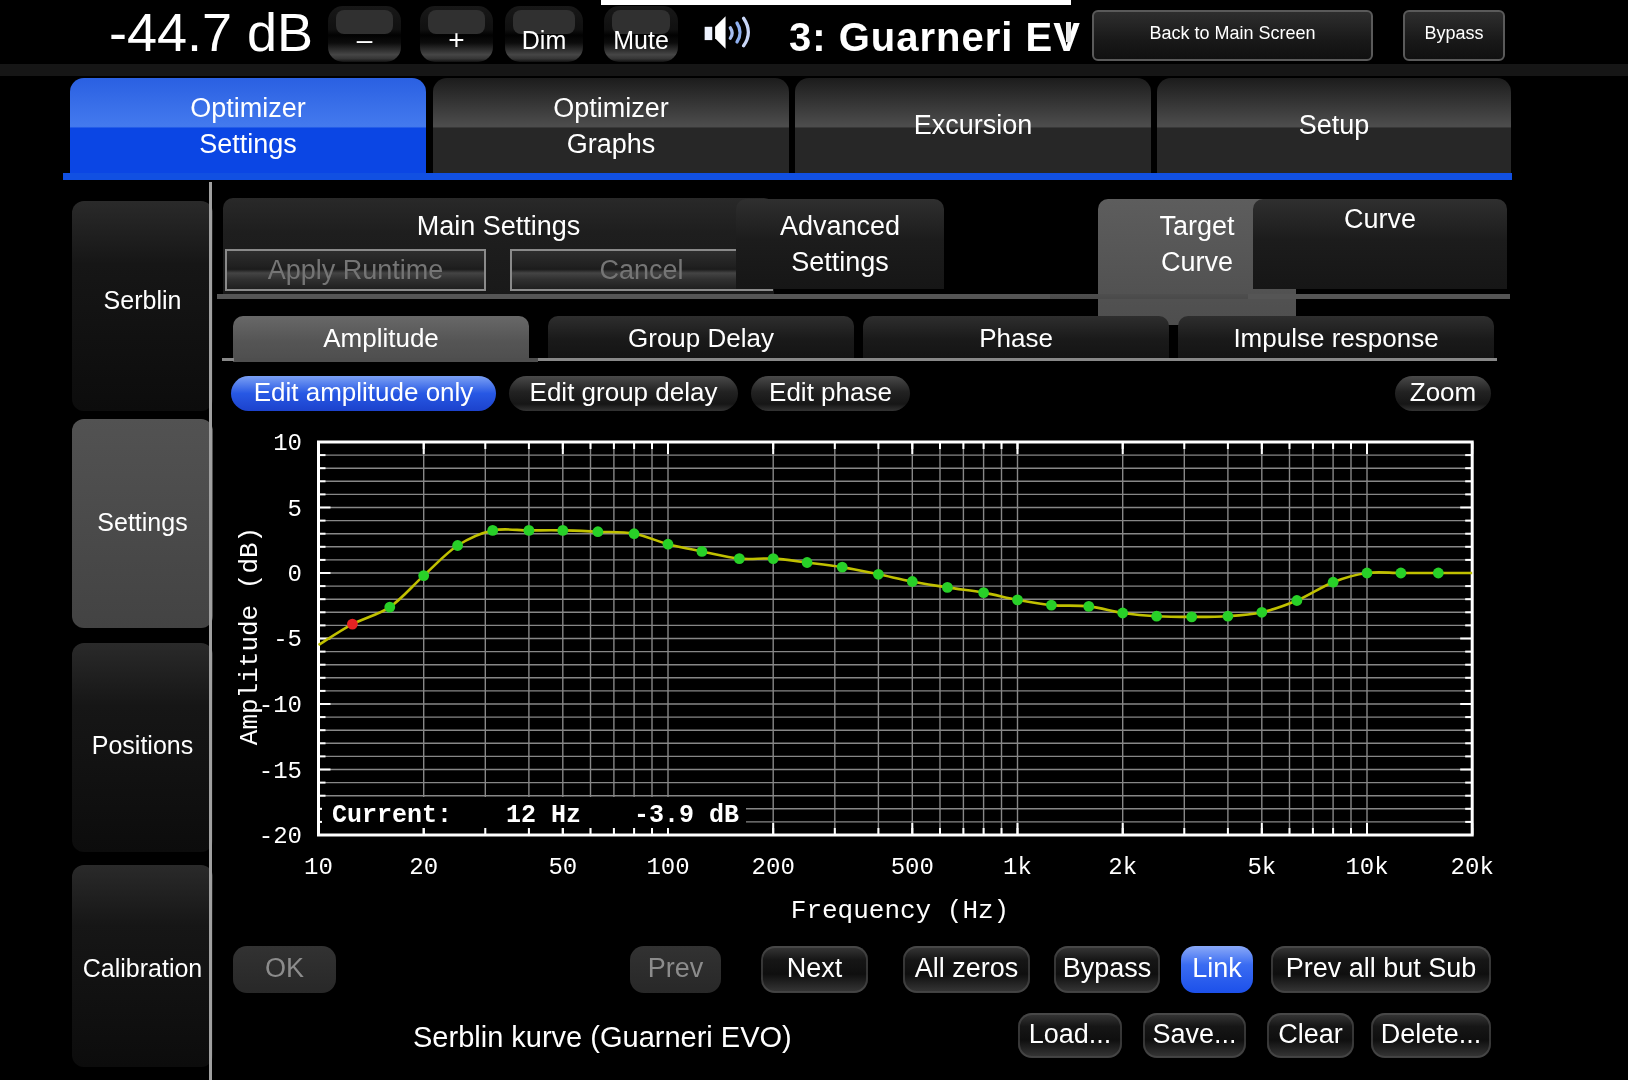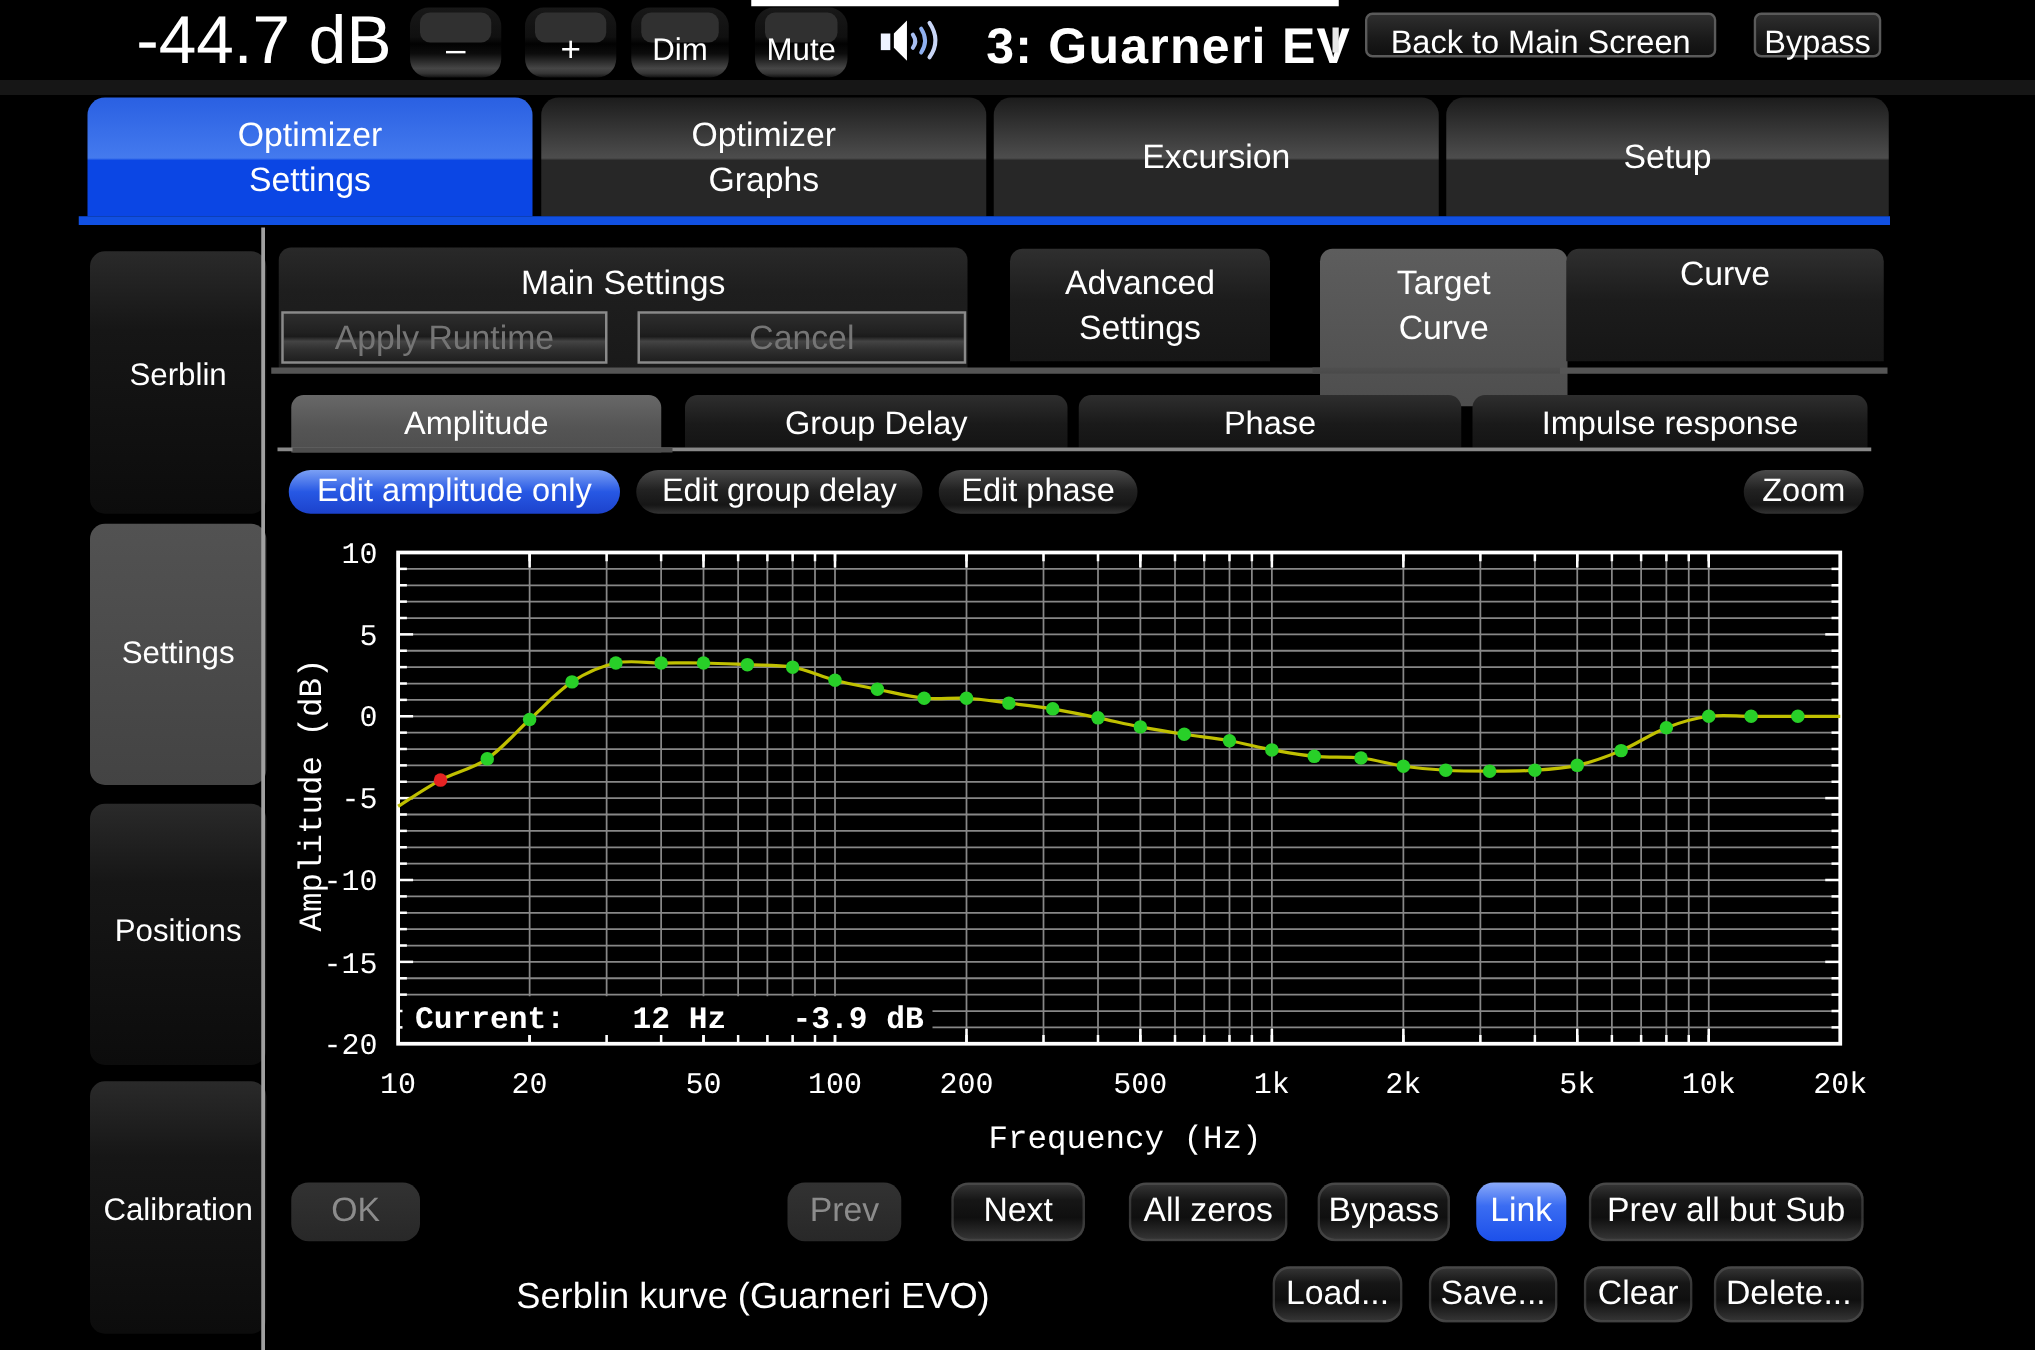--- a/index.html
+++ b/index.html
@@ -3,23 +3,23 @@
 <style>
 *{margin:0;padding:0;box-sizing:border-box}
 html,body{width:1628px;height:1080px;background:#000;overflow:hidden;
   font-family:"Liberation Sans", sans-serif;color:#fff;}
 .abs{position:absolute}
 .knob{position:absolute;top:6px;height:56px;border-radius:15px;
   background:linear-gradient(180deg,#181818 0%,#101010 42%,#020202 52%,#0c0c0c 66%,#464646 87%,#363636 94%,#111 100%);}
 .knob:before{content:"";position:absolute;left:8px;right:8px;top:4px;height:24px;
   background:#303030;border-radius:8px;}
 .knob span{position:absolute;left:0;right:0;top:20px;text-align:center;font-size:25px;color:#fff;}
-.topbtn{position:absolute;top:10px;height:36px;border-radius:6px;border:2px solid #5a5a5a;
+.topbtn{position:absolute;top:10px;height:51px;border-radius:6px;border:2px solid #5a5a5a;
   background:linear-gradient(180deg,#2e2e2e,#191919 60%,#101010);
-  color:#fff;font-size:26px;text-align:center;}
+  color:#fff;font-size:18px;text-align:center;}
 .maintab{position:absolute;top:78px;height:95px;border-radius:14px 14px 0 0;
   background:linear-gradient(180deg,#1c1c1c 0%,#4d4d4d 51%,#272727 53%,#272727 100%);
   text-align:center;font-size:27px;color:#fff;}
 .maintab.active{background:linear-gradient(180deg,#2a60e2 0%,#447aee 51%,#0b46e4 53%,#0b46e4 100%);}
 .sidetab{position:absolute;left:72px;width:141px;border-radius:12px;
   background:linear-gradient(180deg,#2a2a2a,#161616 30%,#0c0c0c);
   color:#fff;font-size:25px;text-align:center;}
 .sidetab.active{background:linear-gradient(180deg,#525252,#434343);}
 .t2{position:absolute;top:199px;height:90px;border-radius:10px 10px 0 0;
   background:linear-gradient(180deg,#2f2f2f,#1c1c1c 45%,#161616);
@@ -85,25 +85,25 @@
 <div class="sidetab" style="top:201px;height:210px;line-height:198px">Serblin</div>
 <div class="sidetab active" style="top:419px;height:209px;line-height:206px">Settings</div>
 <div class="sidetab" style="top:643px;height:209px;line-height:204px">Positions</div>
 <div class="sidetab" style="top:865px;height:202px;line-height:206px">Calibration</div>
 <div class="abs" style="left:209px;top:182px;width:3px;height:898px;background:#a0a0a0"></div>
 
 <div class="abs" style="left:223px;top:198px;width:551px;height:99px;border-radius:10px 10px 0 0;background:linear-gradient(180deg,#292929,#1e1e1e 35%,#191919)"></div>
 <div class="abs" style="left:223px;top:211px;width:551px;text-align:center;font-size:27px">Main Settings</div>
 <div class="abs" style="left:225px;top:249px;width:261px;height:42px;border:2px solid #8a8a8a;background:linear-gradient(180deg,#2e2e2e 0%,#202020 40%,#1b1b1b 48%,#444 58%,#303030 75%,#1f1f1f 100%);color:#757575;font-size:27px;text-align:center;line-height:38px">Apply Runtime</div>
 <div class="abs" style="left:510px;top:249px;width:263px;height:42px;border:2px solid #8a8a8a;background:linear-gradient(180deg,#2e2e2e 0%,#202020 40%,#1b1b1b 48%,#444 58%,#303030 75%,#1f1f1f 100%);color:#757575;font-size:27px;text-align:center;line-height:38px">Cancel</div>
-<div class="t2" style="left:808px;width:208px">
+<div class="t2" style="left:736px;width:208px">
     <div style="margin-top:12px">Advanced</div>
     <div style="margin-top:5px">Settings</div>
   </div>
-<div class="t2" style="left:1056px;width:198px;height:126px;background:linear-gradient(180deg,#5d5d5d,#4e4e4e)">
+<div class="t2" style="left:1098px;width:198px;height:126px;background:linear-gradient(180deg,#5d5d5d,#4e4e4e)">
     <div style="margin-top:12px">Target</div>
     <div style="margin-top:5px">Curve</div>
   </div>
 <div class="t2" style="left:1253px;width:254px">
     <div style="margin-top:5px">Curve</div>
   </div>
 <div class="abs" style="left:217px;top:294px;width:1293px;height:5px;background:#555"></div>
 <div class="abs" style="left:1050px;top:294px;width:198px;height:5px;background:linear-gradient(180deg,#4e4e4e,#4a4a4a)"></div>
 
 <div class="t3" style="left:233px;width:296px;height:46px;background:linear-gradient(180deg,#686868,#555 55%,#4e4e4e)">Amplitude</div>

